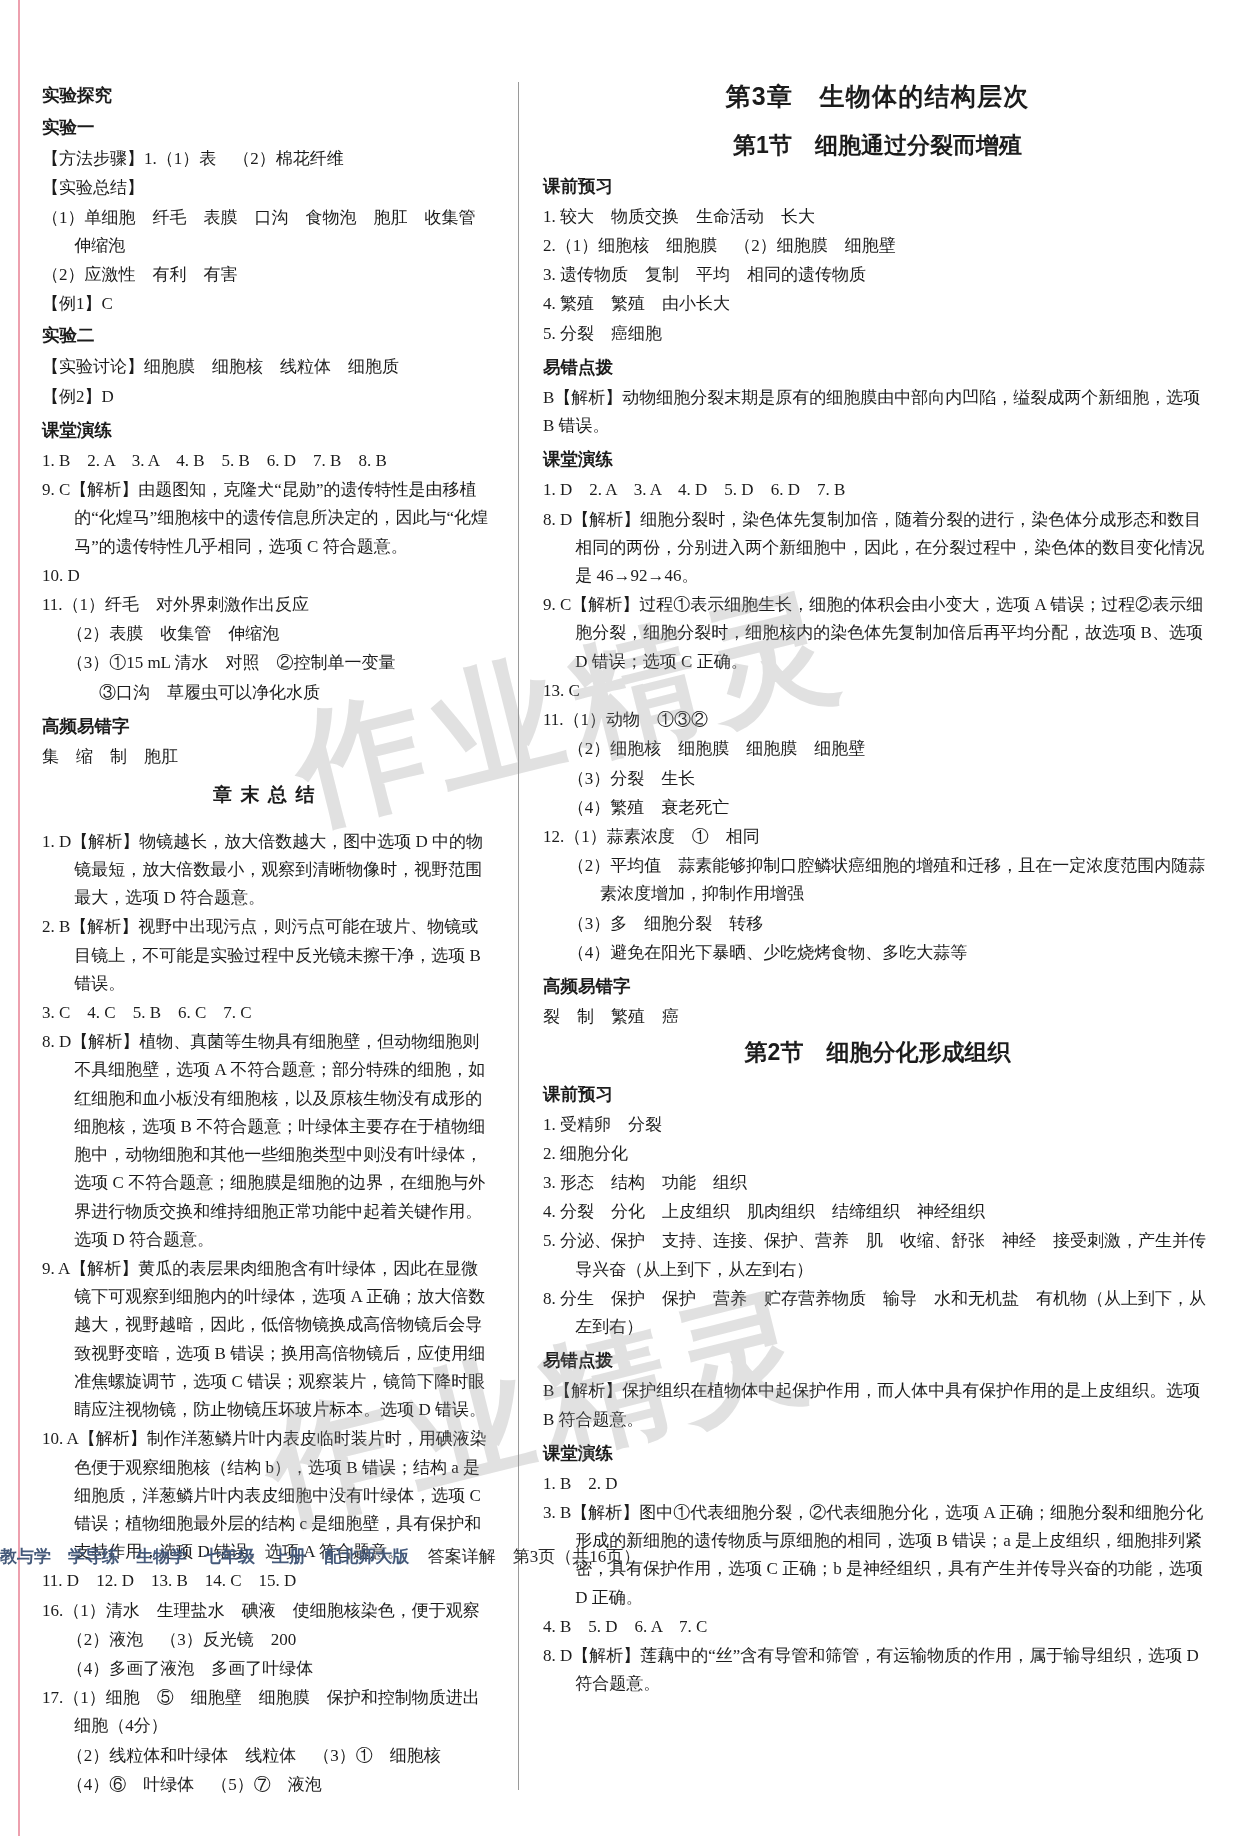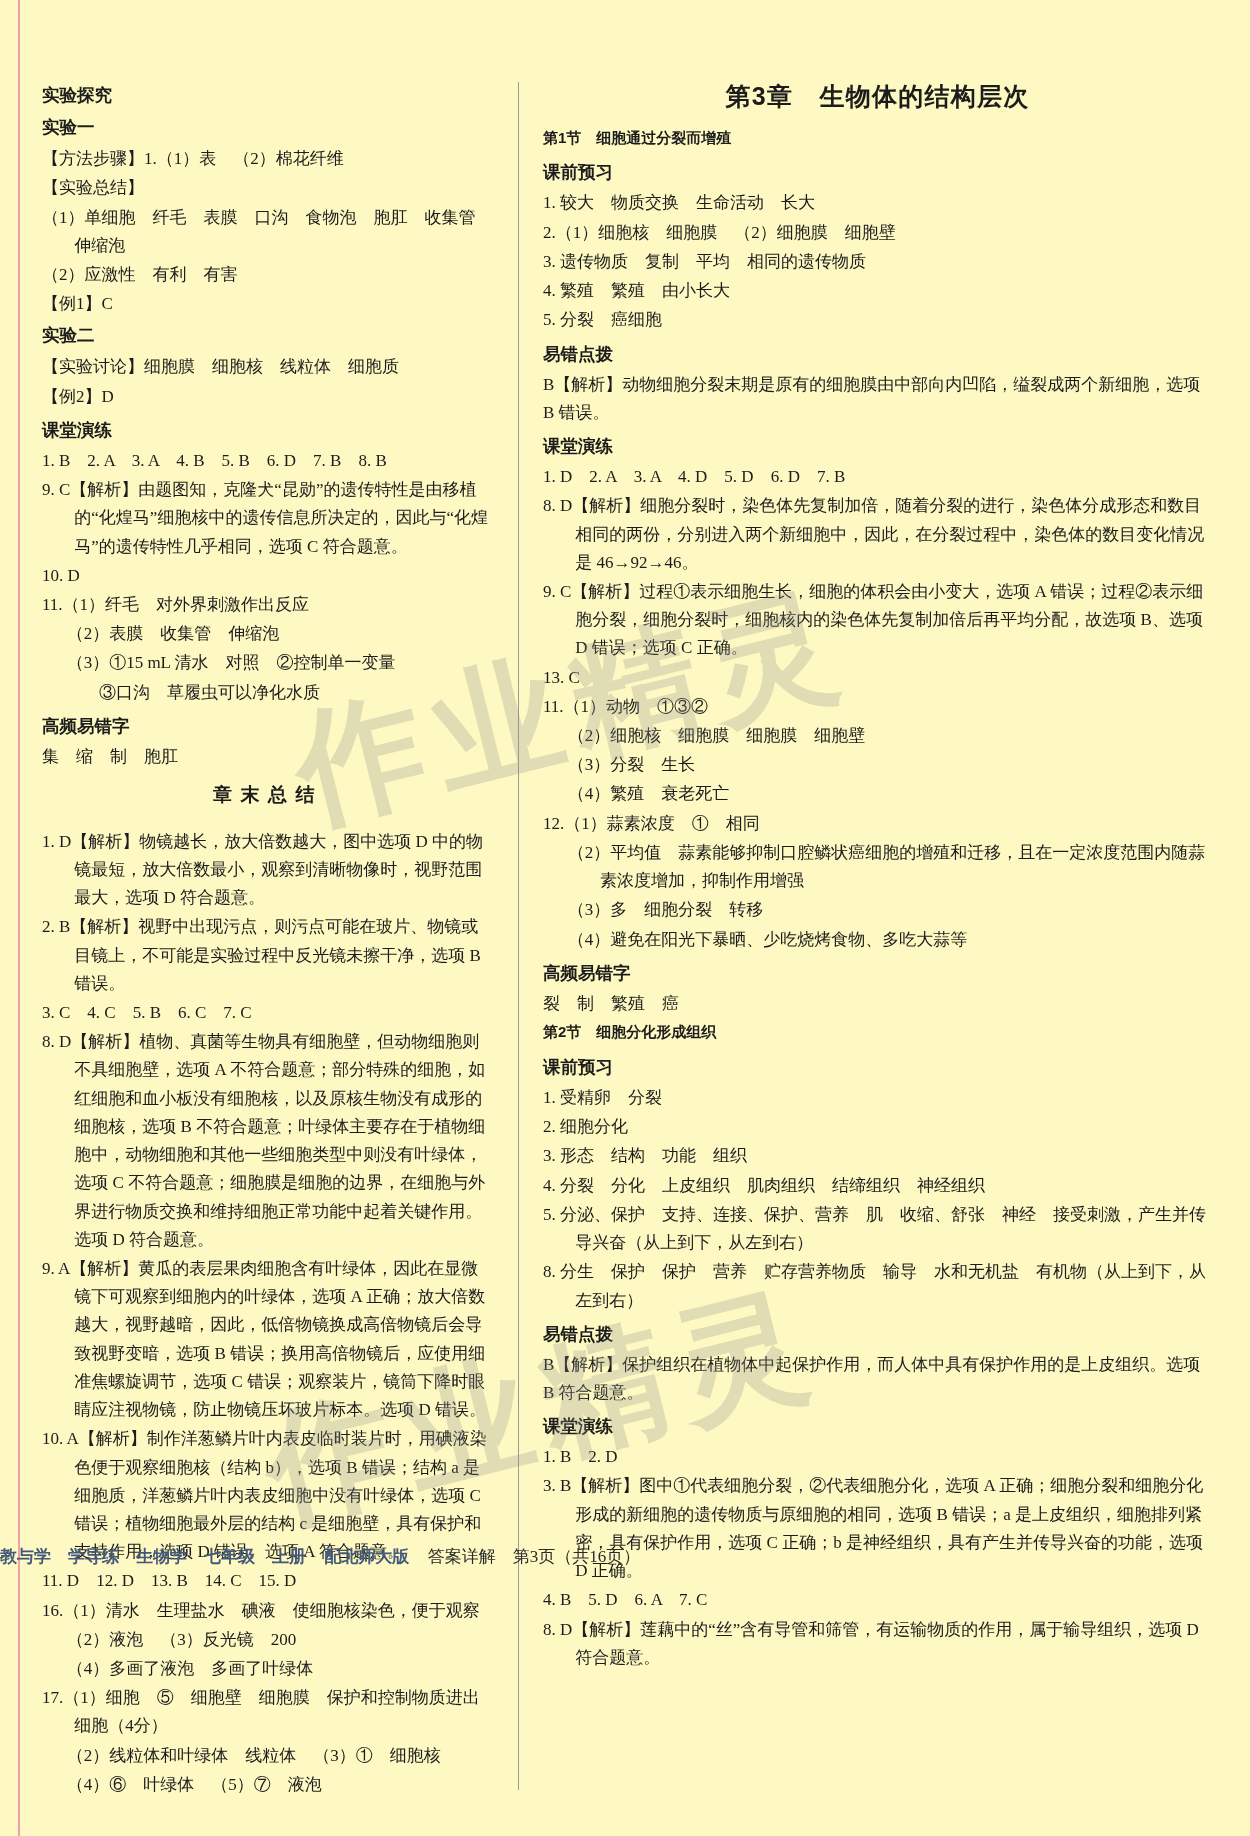--- a/index.html
+++ b/index.html
@@ -2,21 +2,21 @@
 <html><head>
 <meta charset="utf-8">
 <style>
   * { margin: 0; padding: 0; box-sizing: border-box; }
   html, body { background: #e8e8e8; }
   .page {
     position: relative;
     width: 1250px;
     height: 1836px;
     margin: 0 auto;
-    background: #fef9c3;
+    background: #ffffff;
     color: #1c1c1c;
     font-family: "Liberation Serif", "DejaVu Serif", serif;
     font-size: 17px;
     line-height: 1.66;
     overflow: hidden;
   }
   .margin-line {
     position: absolute;
     left: 18px; top: 0; bottom: 0;
     width: 2px;
@@ -61,24 +61,24 @@
   }
   .b-h1 {
     text-align: center;
     font-family: "Liberation Sans", "DejaVu Sans", sans-serif;
     font-weight: 700;
     font-size: 25px;
     letter-spacing: 0.05em;
     margin: 0 0 8px 0;
   }
   .b-h2 {
-    text-align: left;
-    font-family: "Liberation Sans", "DejaVu Sans", sans-serif;
-    font-weight: 700;
-    font-size: 15px;
+    text-align: center;
+    font-family: "Liberation Sans", "DejaVu Sans", sans-serif;
+    font-weight: 700;
+    font-size: 23px;
     margin: 2px 0 8px 0;
   }
   .b-p { }
   .b-num { padding-left: 1.9em; text-indent: -1.9em; }
   .b-ind { margin-left: 1.45em; padding-left: 1.9em; text-indent: -1.9em; }
   .b-ind2 { margin-left: 3.35em; }
 
   .watermark {
     position: absolute;
     font-family: "Liberation Sans", "DejaVu Sans", sans-serif;

